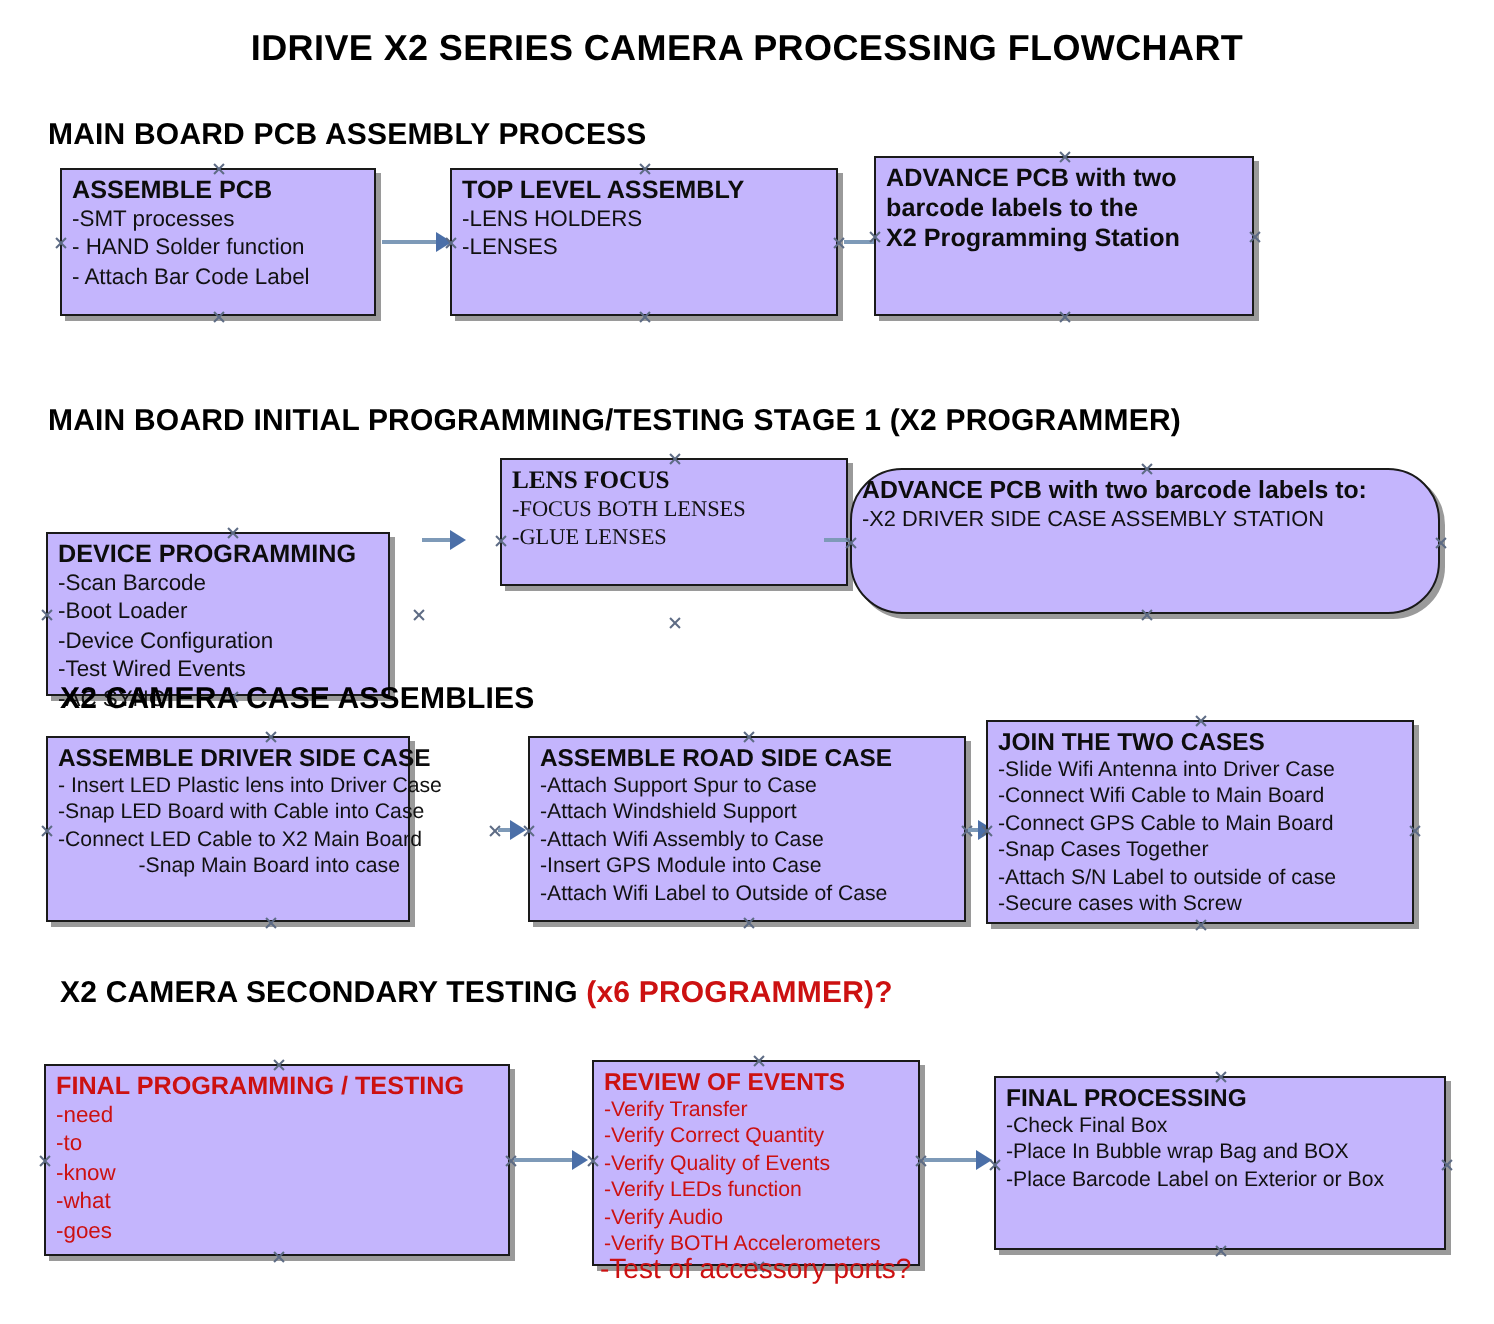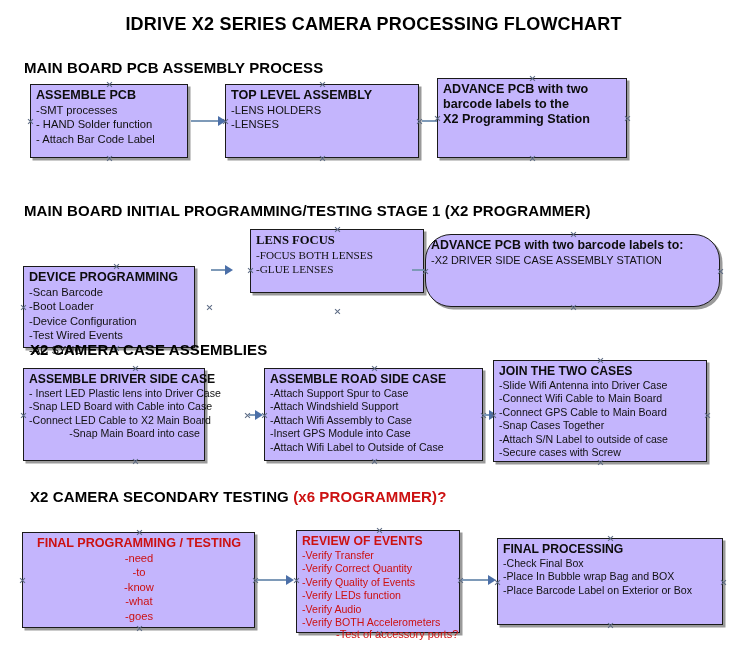--- a/index.html
+++ b/index.html
@@ -105,25 +105,24 @@
     width: 0;
     height: 0;
     border-top: 5px solid transparent;
     border-bottom: 5px solid transparent;
     border-left: 8px solid #4b6fa8;
   }
 
   
   .overflow-line {
     position: absolute;
-    font-size: 11px;
+    font-size: 14px;
     color: #cc1111;
     line-height: 13.6px;
     white-space: nowrap;
-    margin-left: 36px;
   }
 </style>
 </head>
 <body>
 
 <div id="page">
 
   <div class="doc-title">IDRIVE X2  SERIES CAMERA PROCESSING FLOWCHART</div>
 
   <div class="section-title" style="left:24px; top:59px;">
@@ -253,21 +252,21 @@
     <span class="handle" style="left:-4px; top:51px;"></span>
     <span class="handle" style="left:103px; top:-4px;"></span>
     <span class="handle" style="left:103px; top:98px;"></span>
     <span class="handle" style="left:210px; top:51px;"></span>
   </div>
 
   <div class="section-title" style="left:30px; top:488px;">
     <span>X2 CAMERA SECONDARY TESTING </span><span class="accent">(x6 PROGRAMMER)?</span>
   </div>
 
-  <div class="node red" style="left:22px; top:532px; width:233px; height:96px;text-align:center;">
+  <div class="node red" style="left:22px; top:532px; width:233px; height:96px;">
     <div class="title">FINAL PROGRAMMING / TESTING</div>
     <div class="line">-need</div>
     <div class="line">-to</div>
     <div class="line">-know</div>
     <div class="line">-what</div>
     <div class="line">-goes</div>
     <span class="handle" style="left:-4px; top:44px;"></span>
     <span class="handle" style="left:113px; top:-4px;"></span>
     <span class="handle" style="left:113px; top:92px;"></span>
     <span class="handle" style="left:229px; top:44px;"></span>

